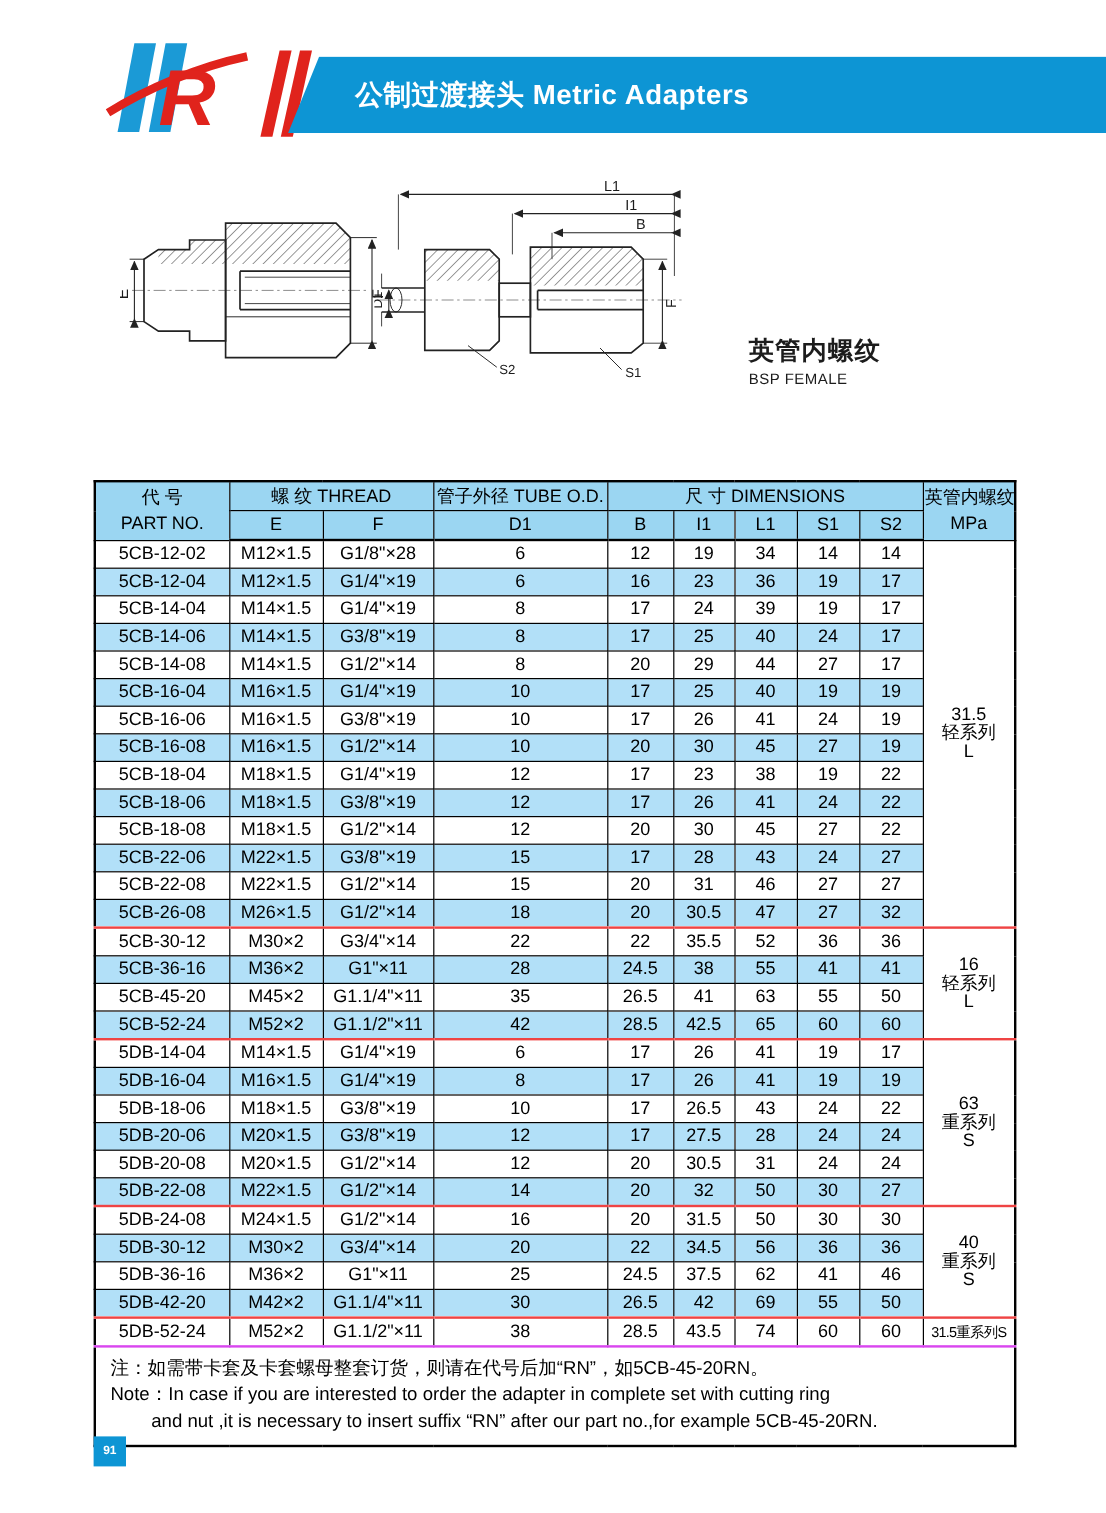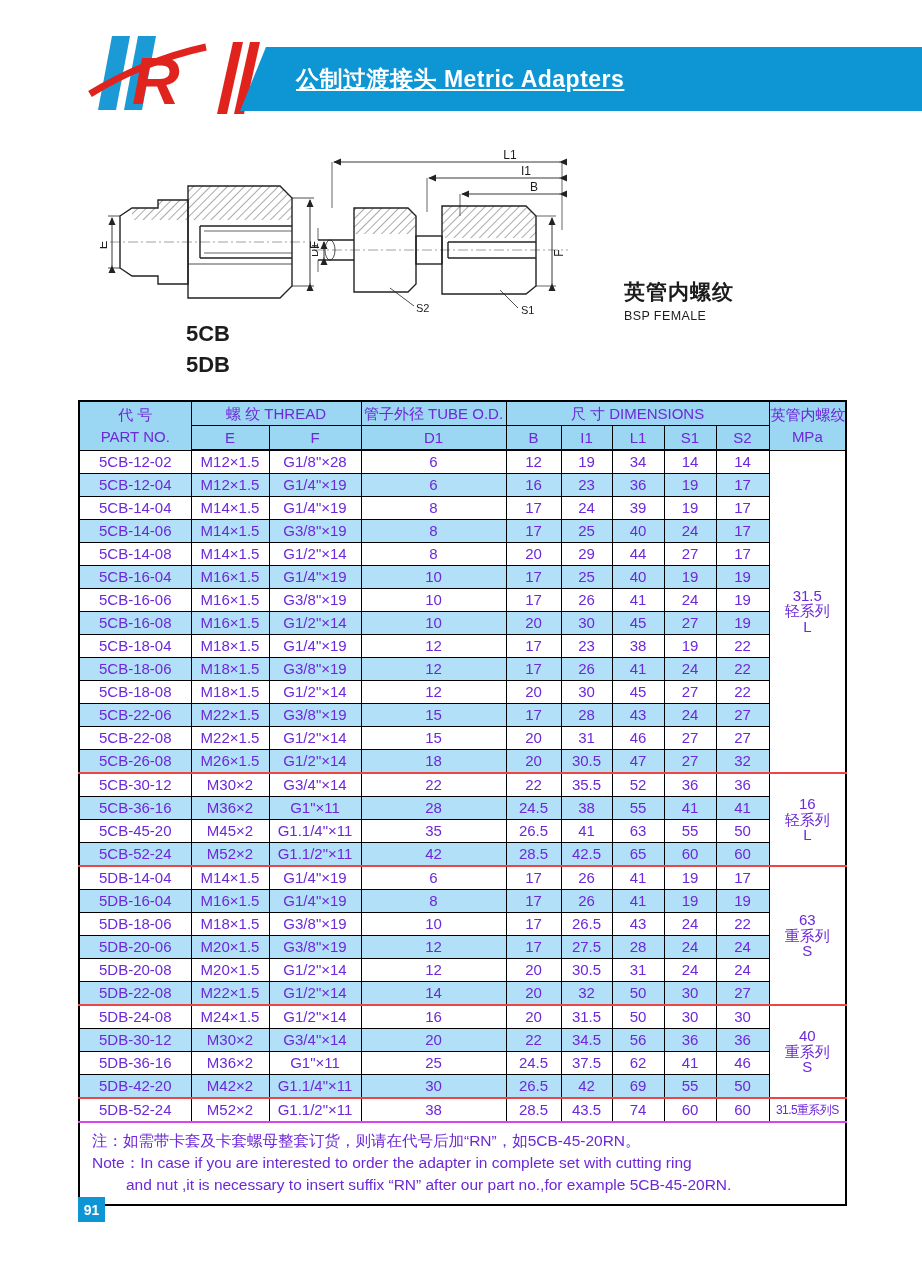--- a/index.html
+++ b/index.html
@@ -11,37 +11,37 @@
   
   .logo { position:absolute; left:88px; top:30px; }
   .slashes { position:absolute; left:203px; top:40px; }
   .banner {
     position:absolute; left:240px; top:47px; width:682px; height:64px;
     background:#0d95d4;
     clip-path:polygon(26px 0, 100% 0, 100% 100%, 0 100%);
   }
   .banner-title {
     color:#ffffff; font-weight:bold; font-size:23px; line-height:64px;
-    padding-left:56px; letter-spacing:0.5px; white-space:nowrap;text-decoration:underline;
+    padding-left:56px; letter-spacing:0.5px; white-space:nowrap;
   }
   
   .fig-left  { position:absolute; left:100px; top:152px; }
   .fig-right { position:absolute; left:312px; top:150px; }
   .fig-labels { position:absolute; text-align:center; font-weight:bold; font-size:22px; line-height:31px; }
   .fig-labels.l1 { left:148px; top:318px; width:120px; }
   .fig-labels.l2 { left:352px; top:318px; width:140px; }
   .side-label { position:absolute; left:624px; top:278px; }
   .side-label .zh { font-size:21px; font-weight:bold; letter-spacing:1px; }
   .side-label .en { font-size:12.5px; font-weight:normal; margin-top:3px; letter-spacing:0.4px; }
   svg text { font-family:"Liberation Sans", sans-serif; }
   
   table.spec {
     position:absolute; left:78px; top:400px;
     border-collapse:collapse; table-layout:fixed; width:767px;
-    font-size:15px; color:#6d28d9;
+    font-size:15px; color:#000000;
   }
   table.spec th, table.spec td {
     border:1px solid #000; text-align:center; vertical-align:middle;
     padding:0 1px; height:22px; line-height:1.05; white-space:nowrap; overflow:hidden;
     font-weight:normal;
   }
   table.spec { border:2px solid #000; }
   table.spec thead th { background:#9bd6f2; height:23px; font-size:15px; }
   table.spec thead tr:last-child th { border-bottom:2px solid #000; }
   table.spec .hdr-2line { line-height:1.45; }
@@ -52,21 +52,21 @@
   td.pressure-cell.compact { font-size:12px; letter-spacing:-0.6px; padding:0; }
   table.spec tfoot td.note-cell {
     border-top:2px solid #d946ef; text-align:left; white-space:normal;
     height:auto; padding:7px 10px 8px 12px; font-size:15.5px; line-height:1.42;
     background:#ffffff;
   }
   .note-indent { padding-left:34px; }
   
   .page-badge {
     position:absolute; left:78px; top:1197px; width:27px; height:25px;
-    background:#0d95d4; color:#ffffff; font-size:14px; font-weight:bold;
+    background:#0d95d4; color:#ffffff; font-size:10px; font-weight:bold;
     display:flex; align-items:center; justify-content:center;
   }
 </style>
 </head>
 <body>
 
 <div class="page">
 
   <svg class="logo" width="135" height="88" viewBox="0 0 135 88">
     <polygon points="24,6 42,6 28,80 10,80" fill="#1b9ad6"></polygon>
@@ -105,24 +105,20 @@
     <line x1="88" y1="112" x2="192" y2="112" stroke-width="0.8"></line>
     <line x1="20" y1="64" x2="8" y2="64" stroke-width="0.8"></line>
     <line x1="20" y1="116" x2="8" y2="116" stroke-width="0.8"></line>
     <line x1="12" y1="66" x2="12" y2="114" stroke-width="0.9" marker-start="url(#arrA)" marker-end="url(#arrA)" transform="rotate(180 12 90)"></line>
     <text x="7" y="93" font-size="13" fill="#1c1c1c" stroke="none" transform="rotate(-90 7 93)" text-anchor="middle">E</text>
     <line x1="192" y1="46" x2="214" y2="46" stroke-width="0.8"></line>
     <line x1="192" y1="134" x2="214" y2="134" stroke-width="0.8"></line>
     <line x1="210" y1="48" x2="210" y2="132" stroke-width="0.9" marker-start="url(#arrA)" marker-end="url(#arrA)" transform="rotate(180 210 90)"></line>
     <text x="219" y="93" font-size="13" fill="#1c1c1c" stroke="none" transform="rotate(-90 219 93)" text-anchor="middle">F</text>
   </svg>
-  <div class="fig-labels l1">
-    <div>5CB</div>
-    <div>5DB</div>
-  </div>
 
   <svg class="fig-right" width="260" height="168" viewBox="0 0 260 168" stroke="#222" stroke-width="1.4" fill="none">
     <defs>
       <pattern id="hatchB" width="6" height="6" patternTransform="rotate(45)" patternUnits="userSpaceOnUse">
         <line x1="0" y1="0" x2="0" y2="6" stroke="#555" stroke-width="1"></line>
       </pattern>
       <marker id="arrB" markerWidth="9" markerHeight="8" refX="8" refY="4" orient="auto">
           <path d="M0,0 L9,4 L0,8 z" fill="#222" stroke="none"></path>
         </marker>
     </defs>

